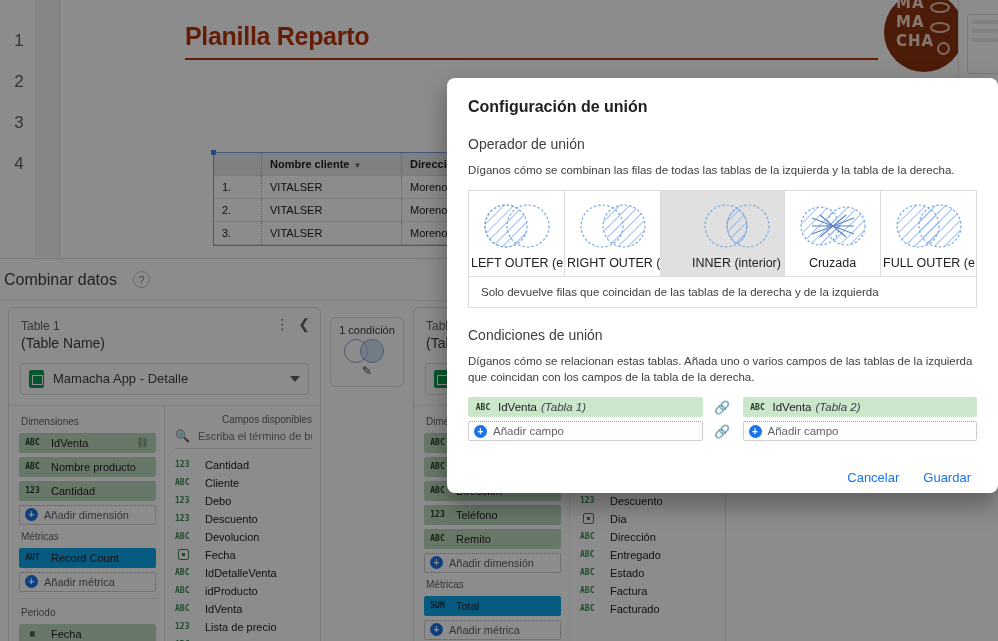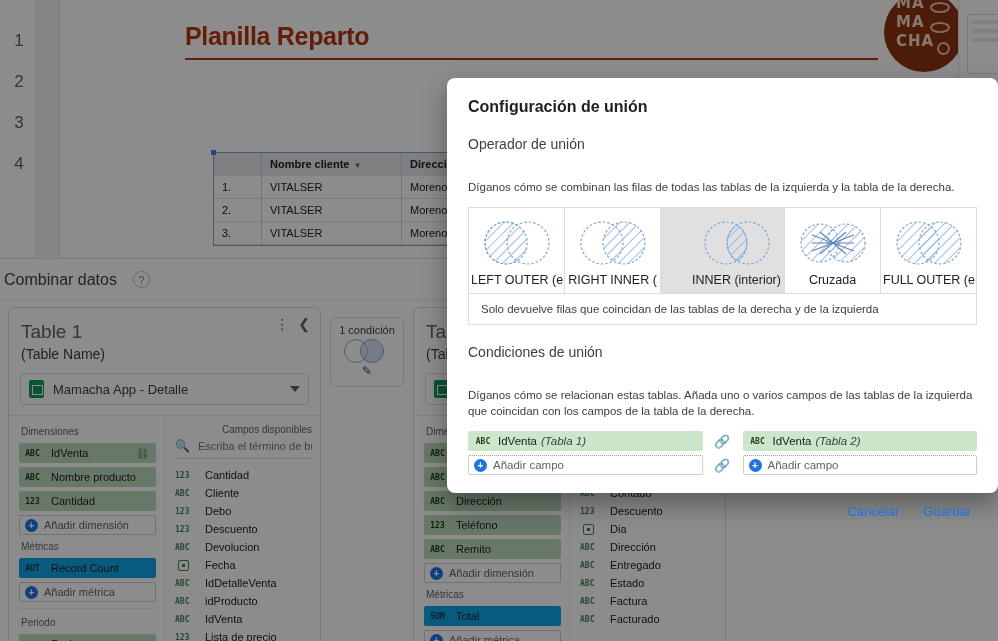--- a/index.html
+++ b/index.html
@@ -105,21 +105,21 @@
   }
   .tables-row {
     display: flex; align-items: flex-start; padding: 6px 8px 0 8px; gap: 0;
   }
 
   .table-card {
     width: 313px; border: 1px solid #dadce0; border-radius: 6px;
     background: #ffffff; flex: none;
   }
   .tc-head { padding: 10px 12px 4px 12px; position: relative; }
-  .tc-label { font-size: 19px; color: #5f6368; line-height: 1.45; }
+  .tc-label { font-size: 12px; color: #5f6368; line-height: 1.45; }
   .tc-name { font-size: 14px; color: #3c4043; line-height: 1.25; }
   .tc-actions { position: absolute; right: 10px; top: 9px; display: flex; gap: 9px; }
   .kebab { color: #5f6368; font-size: 14px; line-height: 1; letter-spacing: 0; }
   .chev-left { color: #5f6368; font-size: 14px; line-height: 1; }
 
   .src-select {
     margin: 6px 11px 10px 11px; height: 32px;
     border: 1px solid #dadce0; border-radius: 4px;
     display: flex; align-items: center; padding: 0 8px; gap: 9px;
   }
@@ -208,21 +208,21 @@
     background: rgba(0,0,0,0.45);
   }
   .modal {
     position: absolute; left: 447px; top: 78px; width: 551px; height: 415px;
     background: #ffffff; border-radius: 8px;
     box-shadow: 0 11px 26px rgba(0,0,0,.35);
     padding: 20px 21px 0 21px;
   }
   .modal-title { font-size: 16px; font-weight: bold; color: #202124; }
   .modal-sub { font-size: 14px; color: #3c4043; margin-top: 20px; }
-  .modal-desc { font-size: 11.5px; color: #3c4043; margin-top: 27px; line-height: 1.45; }
+  .modal-desc { font-size: 11.5px; color: #3c4043; margin-top: 10px; line-height: 1.45; }
 
   .op-box {
     margin-top: 11px; border: 1px solid #dadce0; border-radius: 0; overflow: hidden;
   }
   .op-row { display: flex; }
   .op-cell {
     flex: 1; min-width: 0; border-right: 1px solid #dadce0;
     padding: 10px 0 6px 0; display: flex; flex-direction: column; align-items: center;
     background: #fff; cursor: pointer;
   }
@@ -574,21 +574,21 @@
             <circle cx="28" cy="25" r="21" fill="none" stroke="#7ba7e0" stroke-width="1.2" stroke-dasharray="2.5 2"></circle>
           </svg>
           <span class="op-label">LEFT OUTER (e:</span>
         </div>
 
         <div class="op-cell">
           <svg class="venn" viewBox="0 0 78 50">
             <circle cx="28" cy="25" r="21" fill="#fff" stroke="#7ba7e0" stroke-width="1.2" stroke-dasharray="2.5 2"></circle>
             <circle cx="50" cy="25" r="21" fill="url(#hx)" stroke="#7ba7e0" stroke-width="1.2" stroke-dasharray="2.5 2"></circle>
           </svg>
-          <span class="op-label">RIGHT INNER (</span>
+          <span class="op-label">RIGHT OUTER (</span>
         </div>
 
         <div class="op-cell selected">
           <svg class="venn" viewBox="0 0 78 50">
             <circle cx="28" cy="25" r="21" fill="none" stroke="#7ba7e0" stroke-width="1.2" stroke-dasharray="2.5 2"></circle>
             <circle cx="50" cy="25" r="21" fill="none" stroke="#7ba7e0" stroke-width="1.2" stroke-dasharray="2.5 2"></circle>
             <path d="M39 7.2 A21 21 0 0 0 39 42.8 A21 21 0 0 0 39 7.2" fill="url(#hx)" stroke="#7ba7e0" stroke-width="0.8"></path>
           </svg>
           <span class="op-label">INNER (interior)</span>
         </div>

